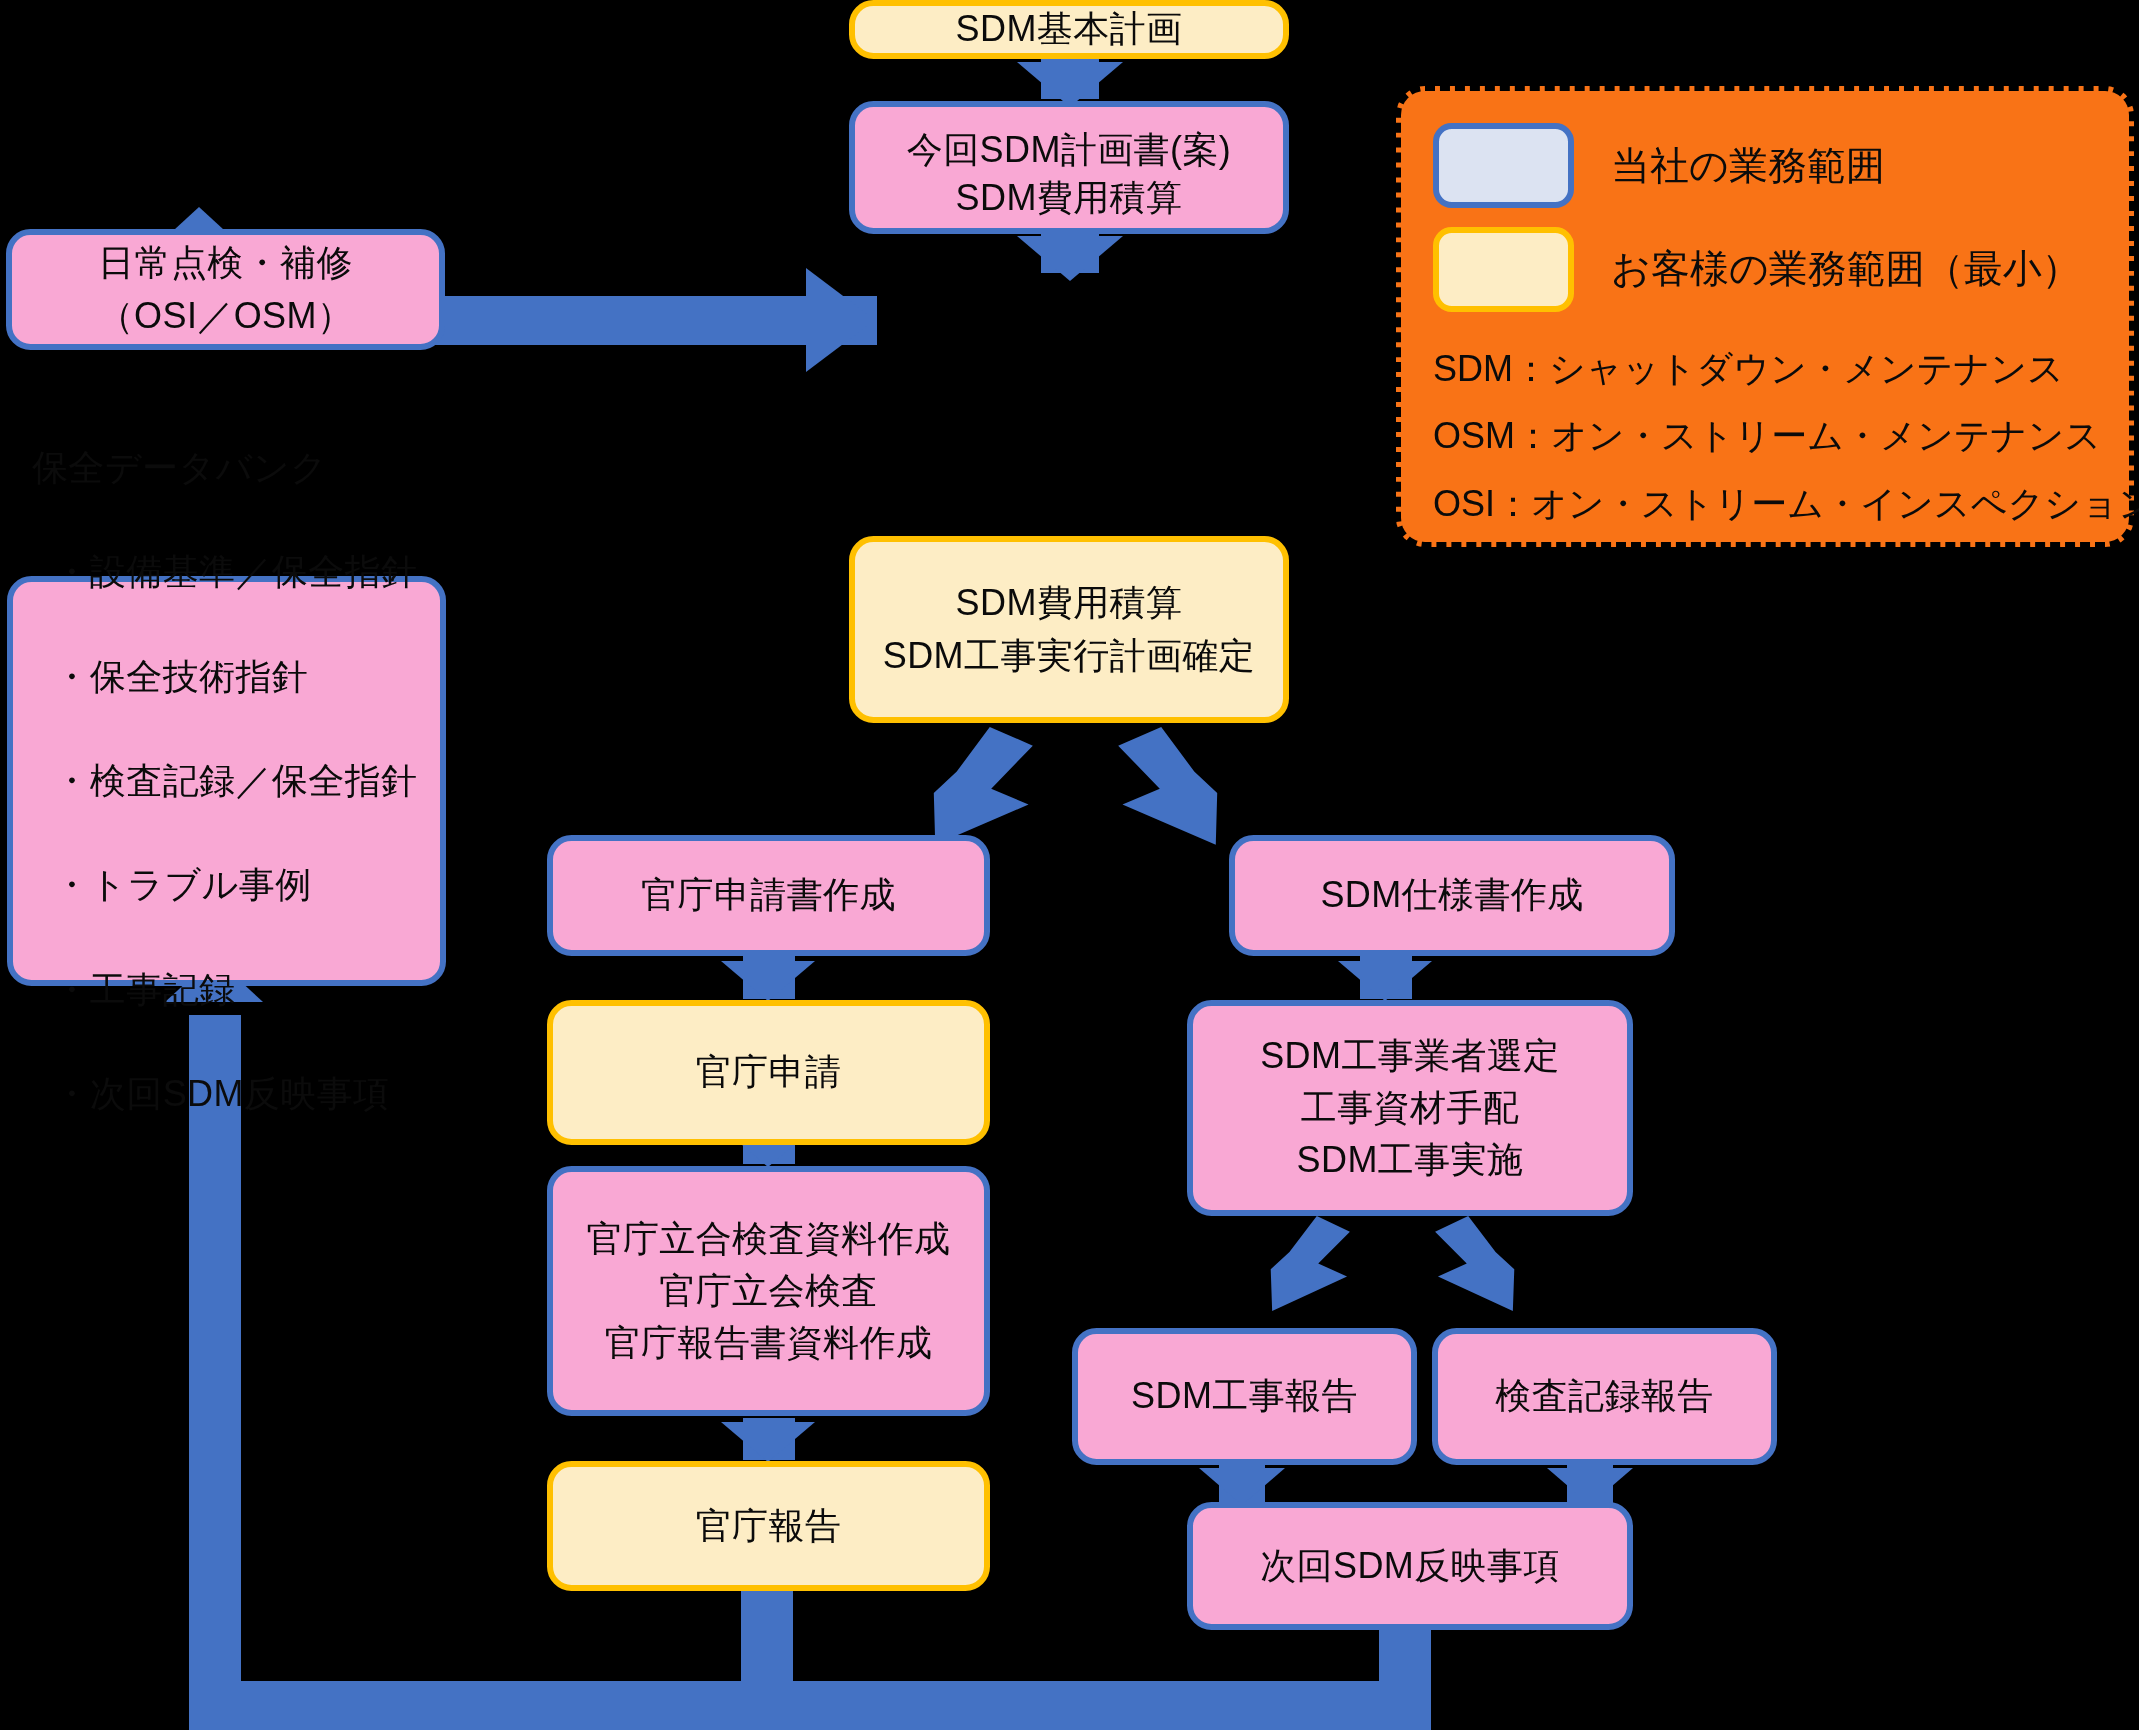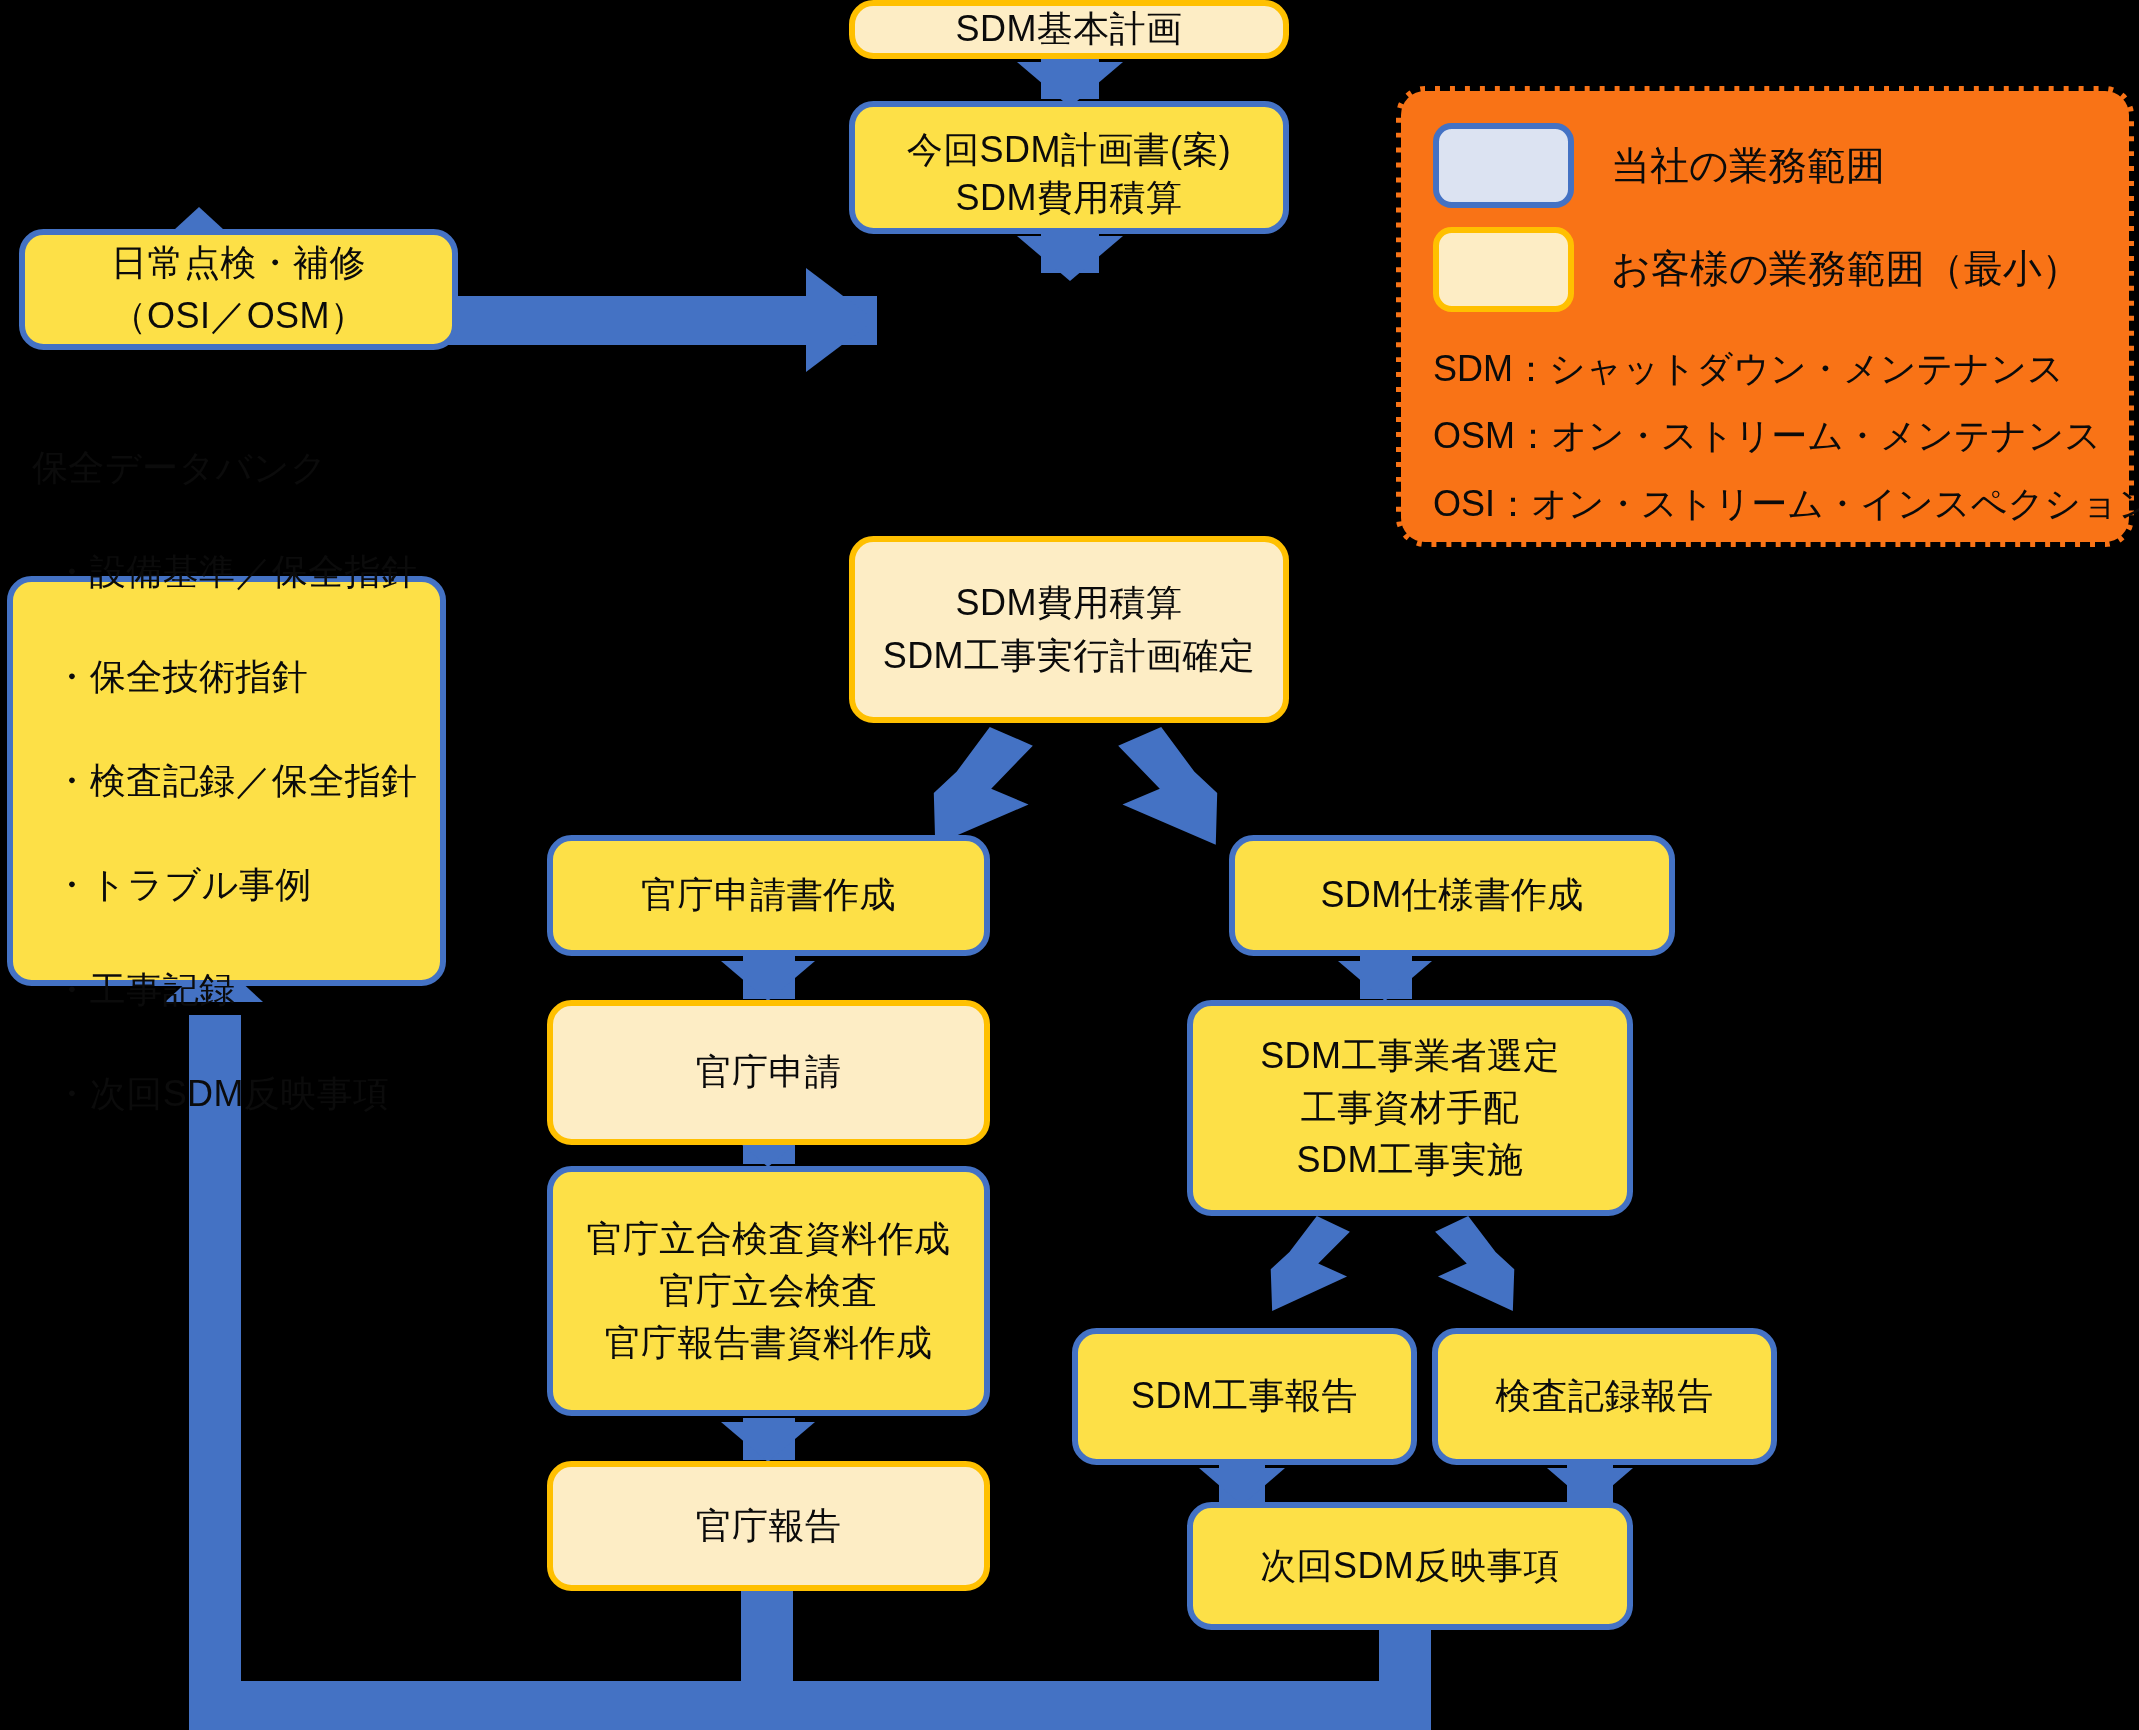--- a/index.html
+++ b/index.html
@@ -24,21 +24,21 @@
     justify-content:center;
     text-align:center;
     border-radius:24.5px;
     line-height:1.45;
     font-size:36px;
     letter-spacing:0.4px;
     white-space:pre-line;
     padding:6px 10px;
   }
   .node.blue{
-    background:#fde047;
+    background:#f9a8d4;
     border:6.5px solid #4472c4;
     color:#0b0b0b;
   }
   .node.gold{
     background:#fdedc5;
     border:6.5px solid #ffc000;
     color:#0b0b0b;
   }
   .node .txt{display:block;width:100%;}
   .node.left-align .txt{text-align:left;}
@@ -181,21 +181,21 @@
   </div>
 
   <div class="node blue" style="left:849px;top:101px;width:440px;height:133px;align-items:flex-start;padding-top:17.3px;">
     <span class="txt">今回SDM計画書(案)</span>
   </div>
 
   <div class="node blue" style="left:849px;top:162px;width:440px;height:72px;background:transparent;border:none;">
     <span class="txt">SDM費用積算</span>
   </div>
 
-  <div class="node blue" style="left:19px;top:229px;width:439px;height:121px;">
+  <div class="node blue" style="left:6px;top:229px;width:439px;height:121px;">
     <span class="txt">日常点検・補修
 （OSI／OSM）</span>
   </div>
 
   <div class="node blue left-align" style="left:7.2px;top:576px;width:439px;height:410px;align-items:center;justify-content:flex-start;padding:14.4px 18.7px;">
     <span class="txt" style="text-align:left;">
       <span style="display:block;">保全データバンク</span>
       <span style="display:block;padding-left:21.6px;">・設備基準／保全指針</span>
       <span style="display:block;padding-left:21.6px;">・保全技術指針</span>
       <span style="display:block;padding-left:21.6px;">・検査記録／保全指針</span>

